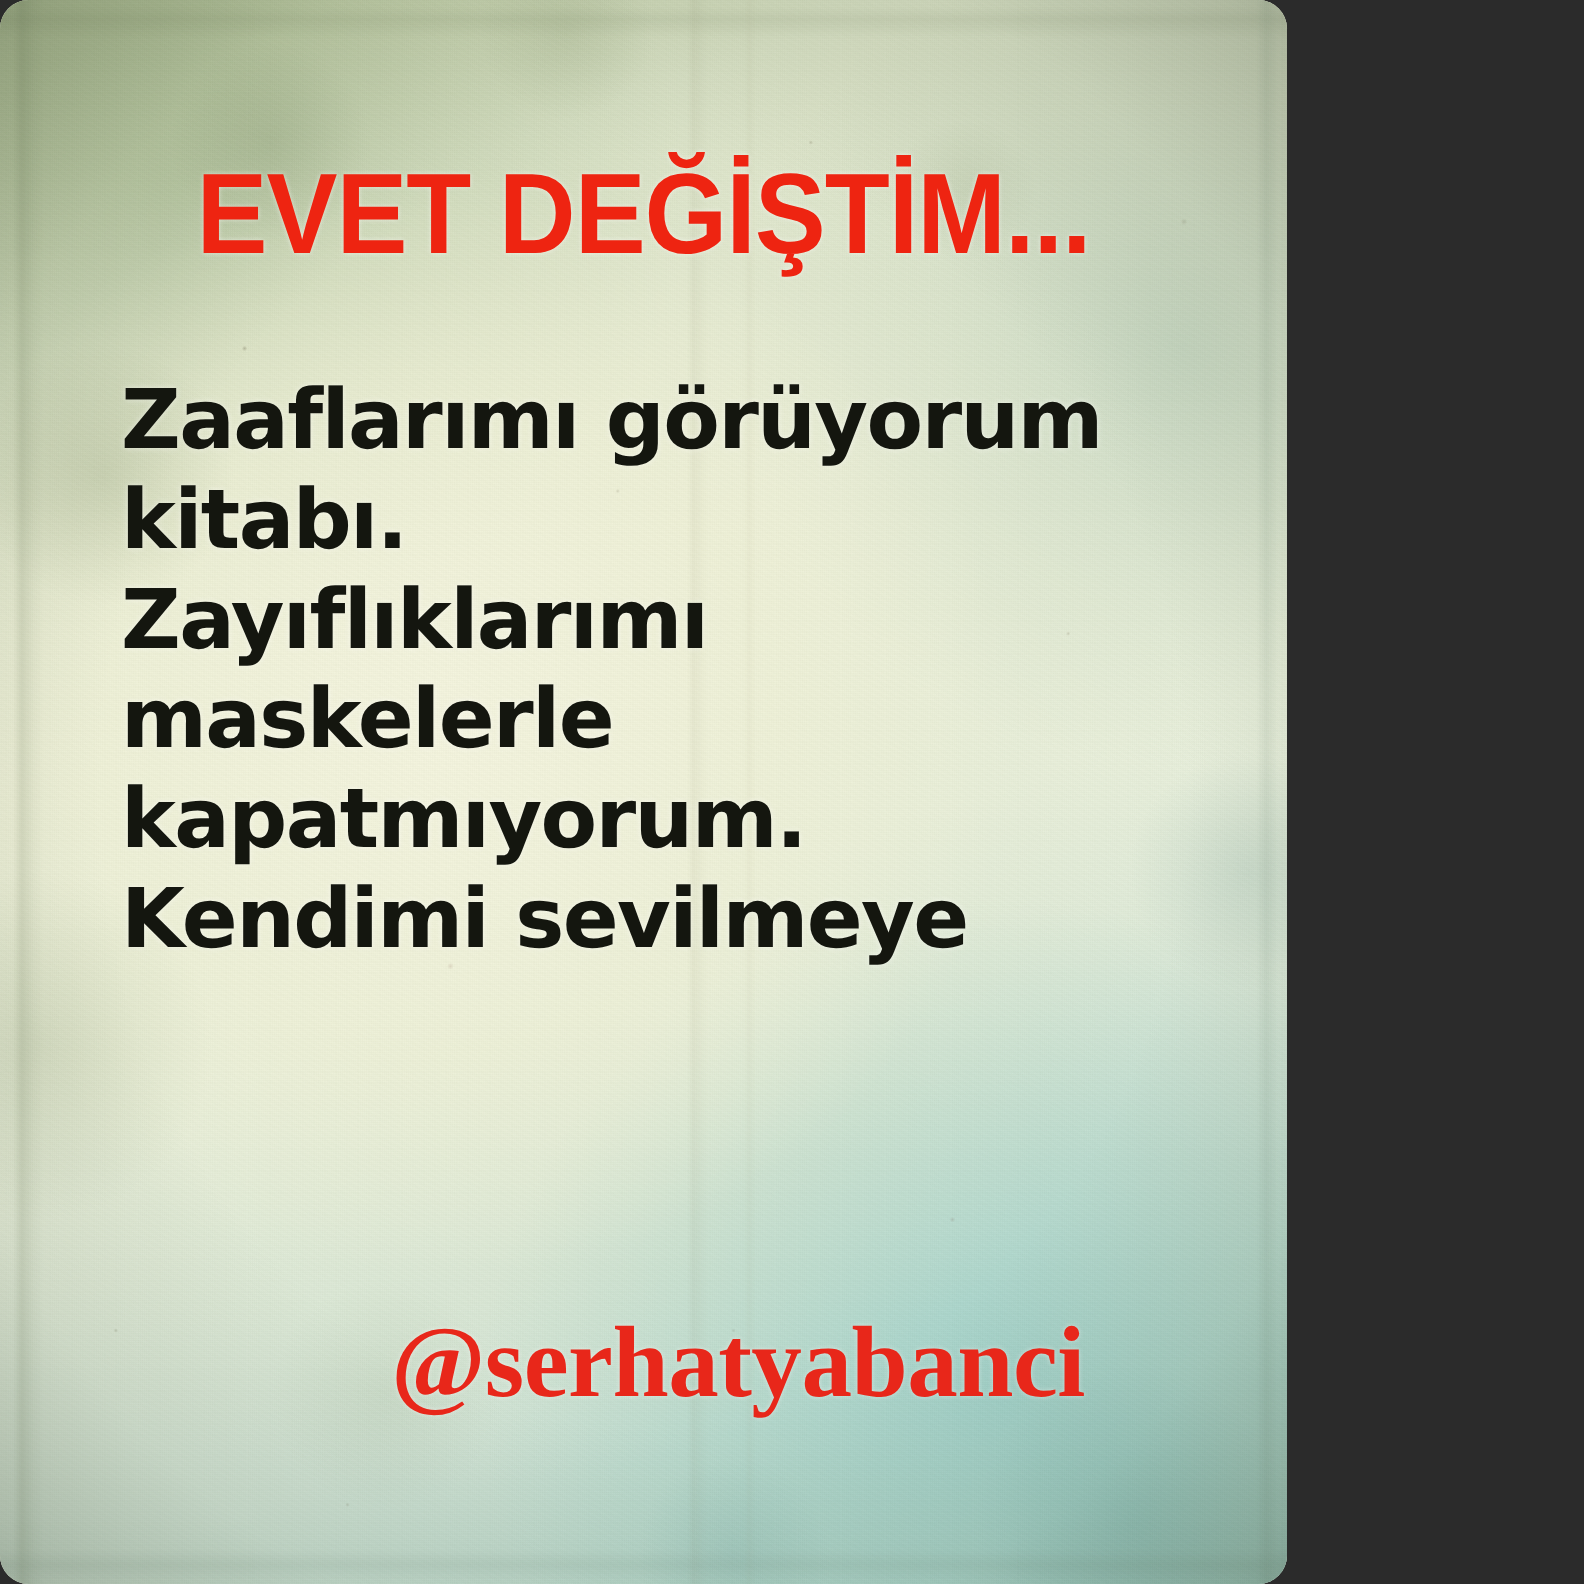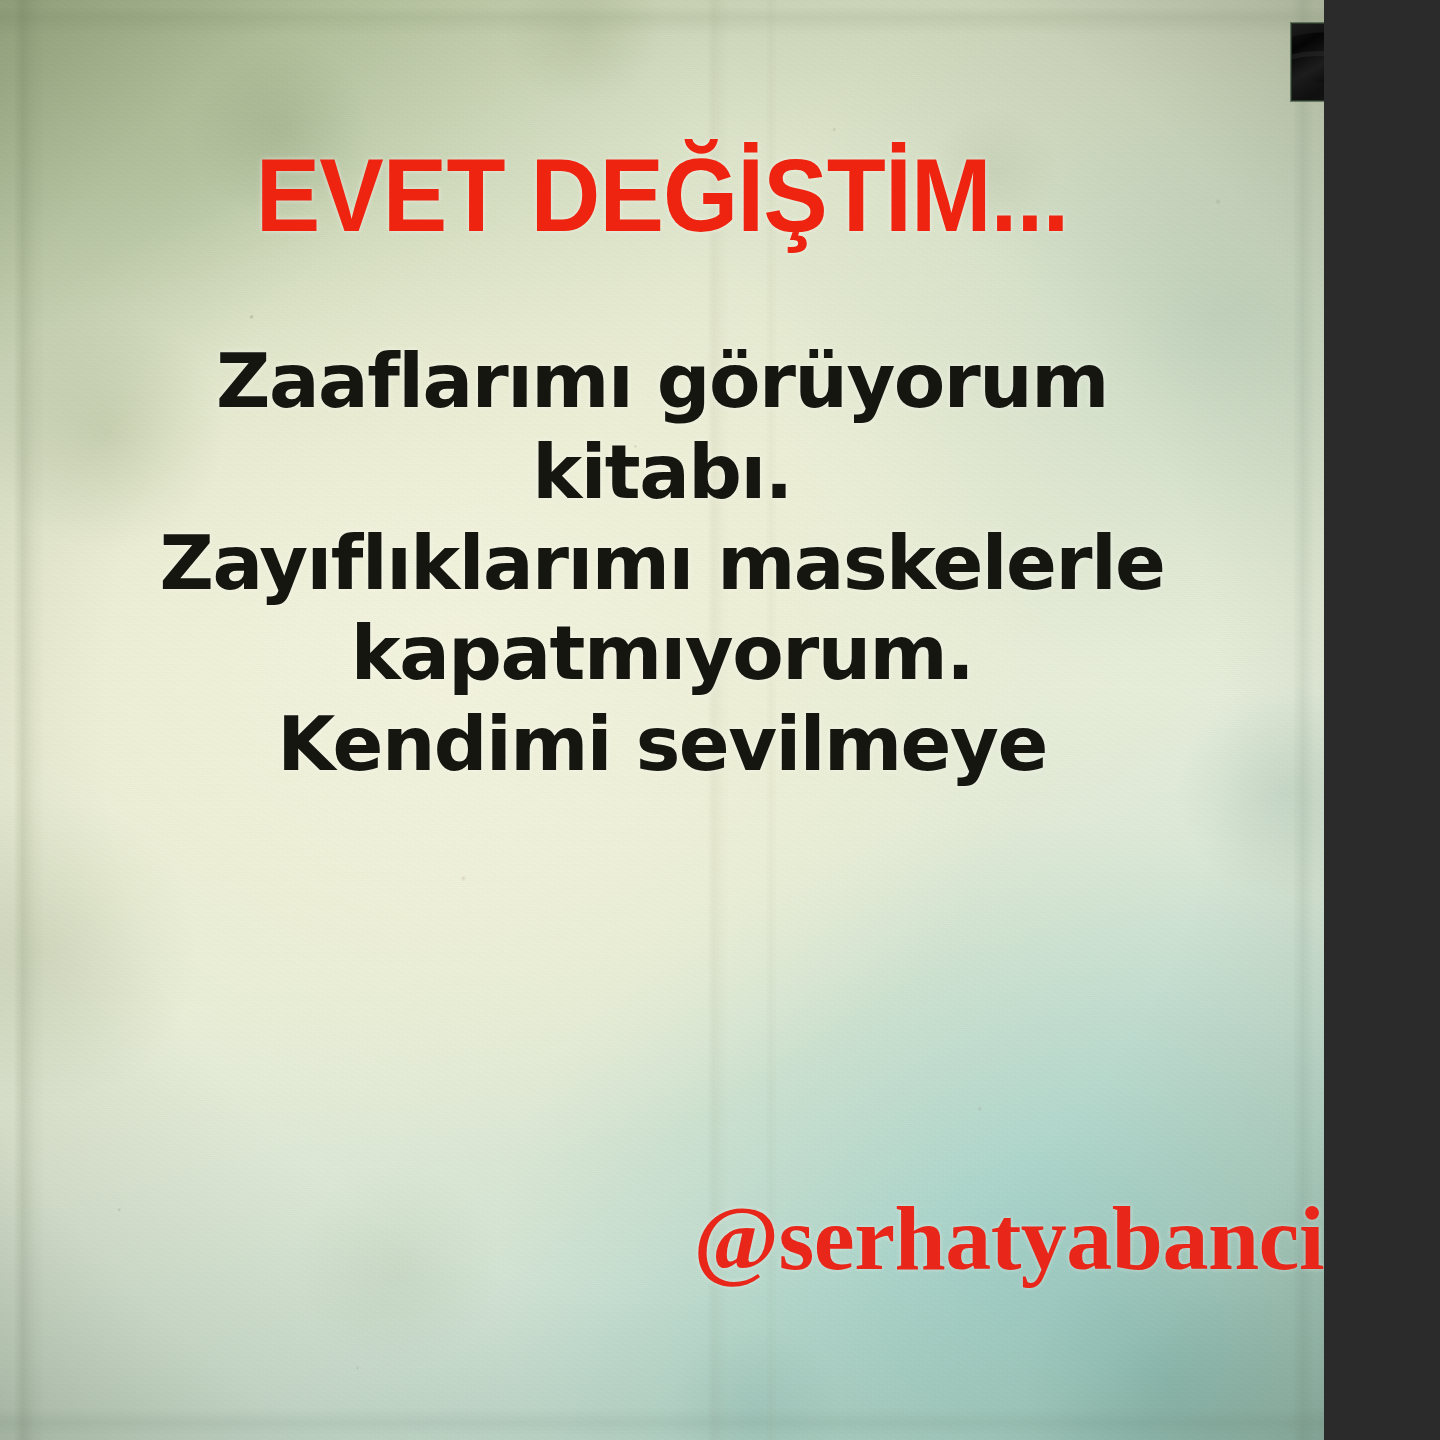--- a/index.html
+++ b/index.html
@@ -4,26 +4,27 @@
 <title>Quote Card</title>
 <style>
   html, body {
     margin: 0;
     padding: 0;
     background: #2b2b2b;
   }
 
   #card {
     position: relative;
-    width: 1324px;
+    width: 1170px;
     height: 1440px;
     overflow: hidden;
     font-family: "Liberation Sans", sans-serif;
     
     background-color: #dfe6cf;
+    border-radius: 26px;
   }
 
   
   .bg-layer {
     position: absolute;
     inset: 0;
     pointer-events: none;
   }
 
   
@@ -161,38 +162,37 @@
     text-shadow: 0 0 5px rgba(255,255,255,0.55);
     white-space: nowrap;
   }
 
   
   .quote {
     position: absolute;
     left: 110px;
     right: 110px;
     top: 336px;
-    text-align: center;
     color: #14160f;
     font-family: "DejaVu Sans", sans-serif;
     font-weight: bold;
     font-size: 75px;
     line-height: 1.21;
     letter-spacing: -1.5px;
     text-shadow: 0 0 6px rgba(255,255,255,0.50);
   }
   .quote .ln { display: block; }
 
   
   .handle {
     position: absolute;
     left: 0;
     right: 0;
     top: 1192px;
-    text-align: right;
+    text-align: center;
     padding-left: 130px;
     color: #e8271a;
     font-family: "Liberation Serif", "DejaVu Serif", serif;
     font-weight: bold;
     font-size: 92px;
     line-height: 1;
     letter-spacing: -0.5px;
     white-space: nowrap;
     text-shadow: 0 0 5px rgba(255,255,255,0.45);
     margin-left: 42px;

